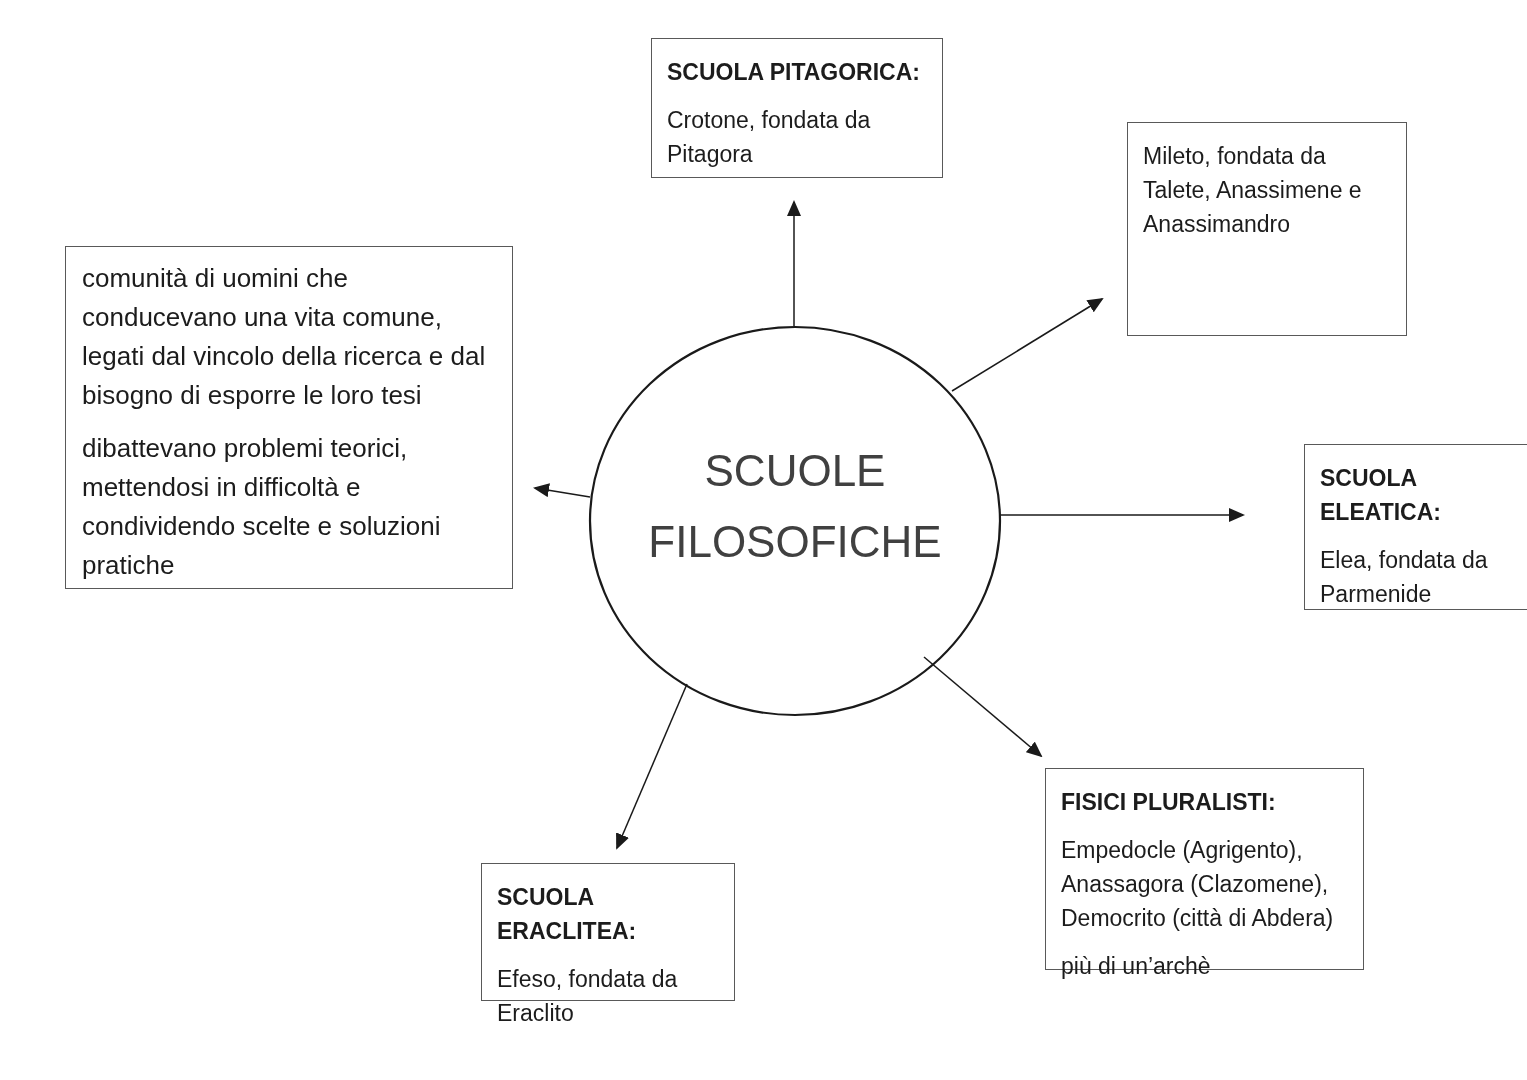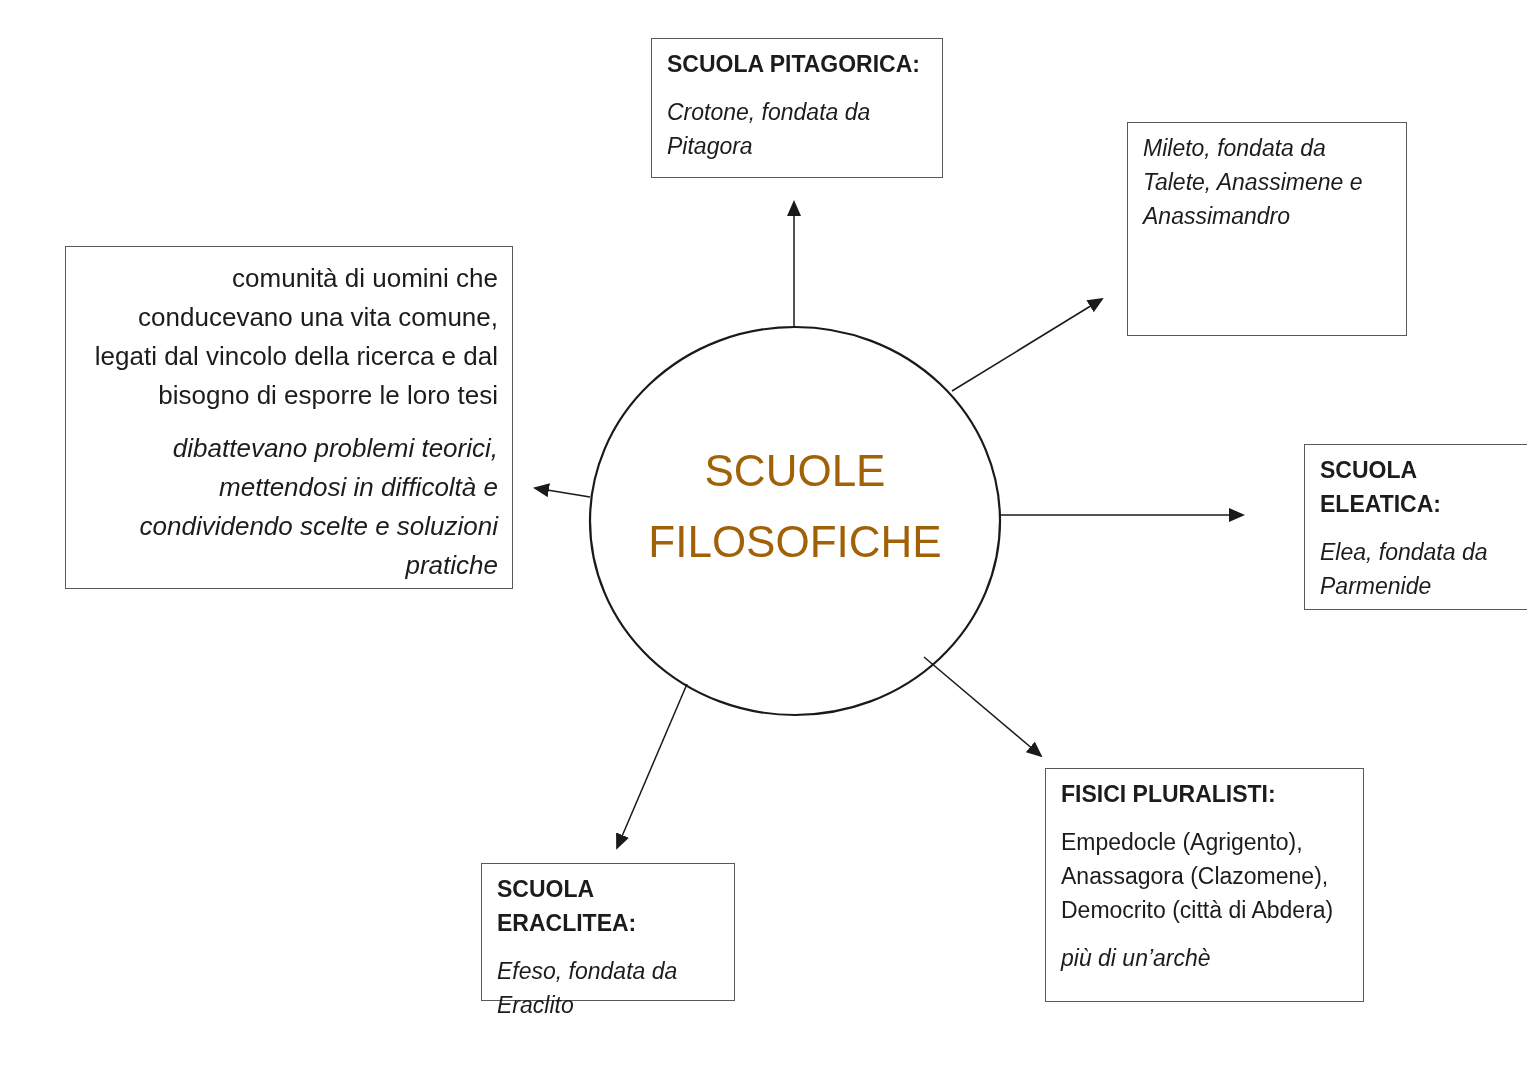--- a/index.html
+++ b/index.html
@@ -17,54 +17,54 @@
   }
   .connector-layer {
     position: absolute;
     left: 0; top: 0;
     width: 1527px; height: 1080px;
   }
   .node {
     position: absolute;
     border: 1.4px solid #595959;
     background: #ffffff;
-    padding: 8px 12px 8px 15px;
+    padding: 16px 12px 8px 15px;
     font-size: 23px;
     line-height: 34px;
     color: #1c1c1c;
   }
   .node .title {
     font-weight: 700;
     white-space: pre-line;
     margin-bottom: 14px;
   }
   .node .para {
     white-space: pre-line;
     margin-bottom: 14px;
   }
-  .node .para:last-child { margin-bottom: 0; font-style: italic; }
+  .node .para:last-child { margin-bottom: 0; }
 
   .node-pitagorica { left: 651px; top: 38px;  width: 292px; height: 140px; }
   .node-ionica     { left: 1127px; top: 122px; width: 280px; height: 214px; }
   .node-eleatica   { left: 1266px; top: 444px; width: 231px; height: 166px; margin-left: 38px; }
-  .node-pluralisti { left: 1045px; top: 768px; width: 319px; height: 234px; }
+  .node-pluralisti { left: 1045px; top: 768px; width: 319px; height: 202px; }
   .node-eraclitea  { left: 481px; top: 863px; width: 254px; height: 138px; }
   .node-descrizione{
     left: 65px; top: 246px; width: 448px; height: 343px;
-    font-size: 26px; line-height: 39px; padding: 12px 14px 12px 16px; text-align: right;
+    font-size: 26px; line-height: 39px; padding: 12px 14px 12px 16px;
   }
 
   .center-label {
     position: absolute;
     left: 595px; top: 435px; width: 400px;
     text-align: center;
     font-size: 44px;
     line-height: 71px;
     white-space: pre-line;
-    color: #a16207;
+    color: #404040;
   }
 </style>
 </head>
 <body>
 
 <div class="canvas">
 
   <svg class="connector-layer" width="1527" height="1080" viewBox="0 0 1527 1080" xmlns="http://www.w3.org/2000/svg">
     <defs>
       <marker id="arrowhead" markerUnits="userSpaceOnUse" markerWidth="16" markerHeight="14" viewBox="0 0 16 14" refX="14" refY="7" orient="auto">

